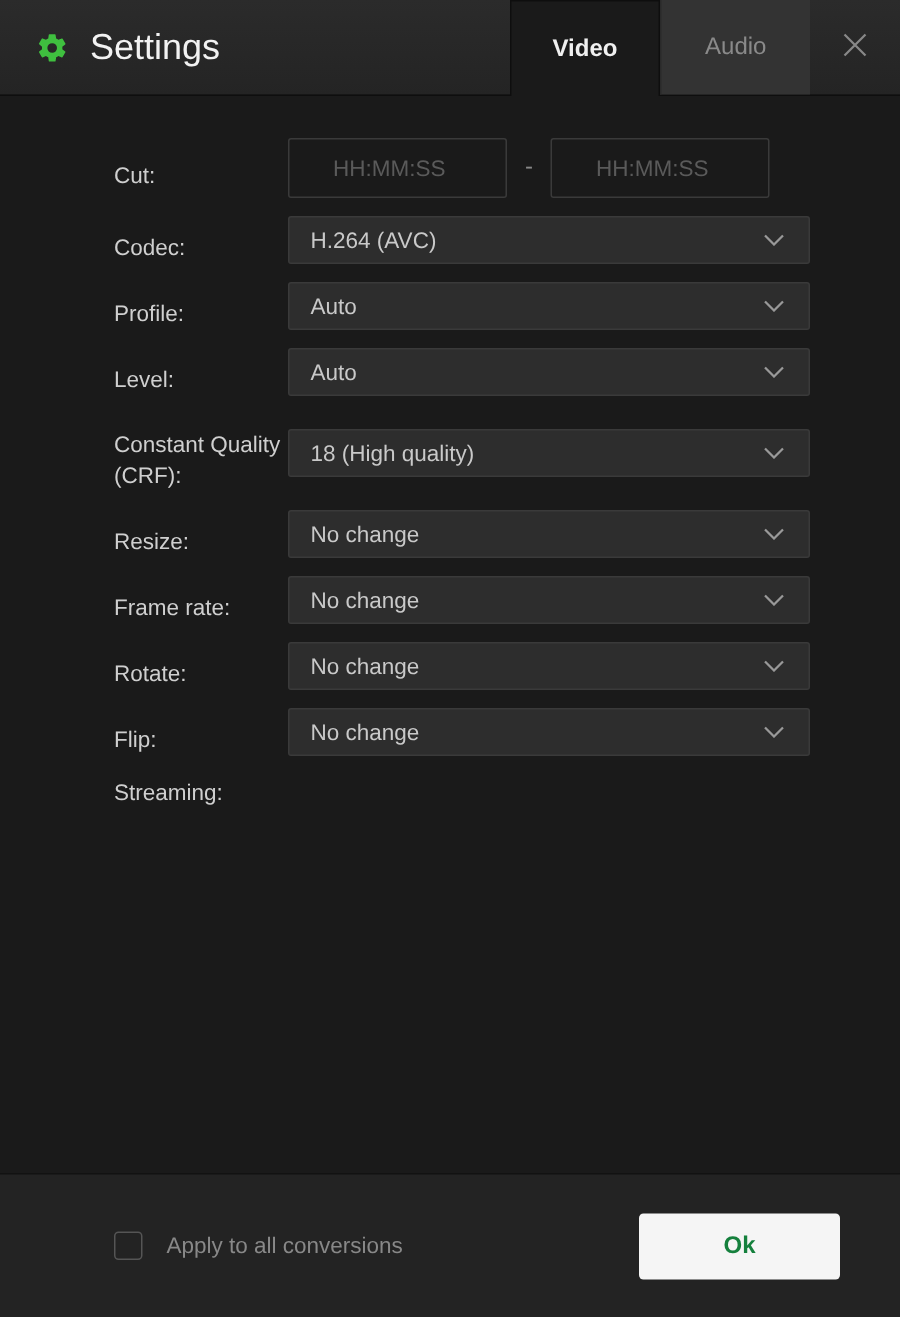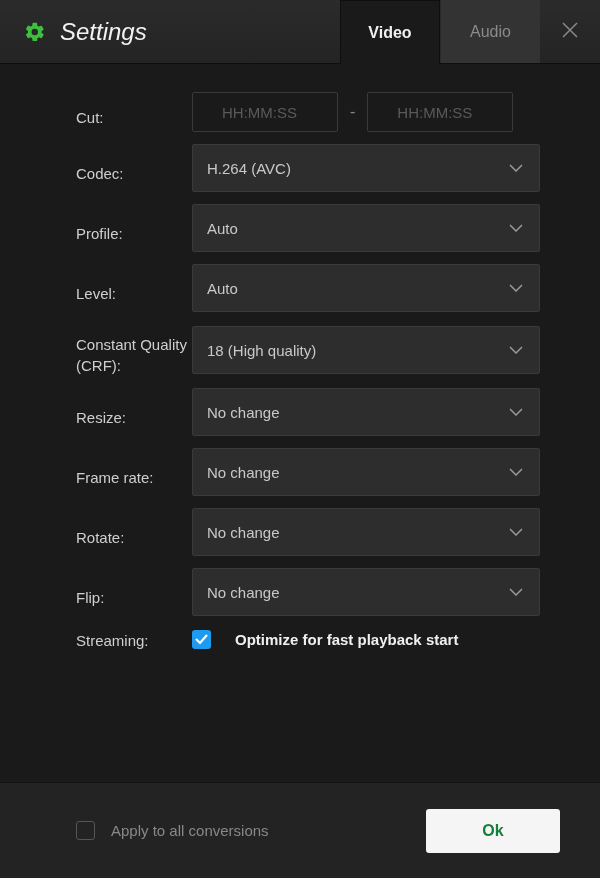--- a/index.html
+++ b/index.html
@@ -27,21 +27,20 @@
     margin-right: 14px;
     display: inline-flex;
     align-items: center;
     justify-content: center;
   }
   .title {
     font-size: 24px;
     font-weight: 400;
     color: #f2f2f2;
     flex: 1;
-    font-style: italic;
   }
   .tabs {
     display: flex;
     height: 100%;
     margin-right: 60px;
     padding-left: 28px;
   }
   .tab {
     width: 100px;
     display: flex;
@@ -102,21 +101,21 @@
     border: 1px solid #3a3a3a;
     color: #cfcfcf;
     font-size: 15px;
     padding: 0 29px;
     border-radius: 2px;
     width: 146px;
   }
   .input-text::placeholder { color: #5a5a5a; }
   .dash { color: #888; }
   .select {
-    height: 48px;
+    height: 32px;
     width: 100%;
     background: #2d2d2d;
     border: 1px solid #3a3a3a;
     border-radius: 2px;
     display: flex;
     align-items: center;
     padding: 0 14px;
     cursor: pointer;
     position: relative;
     font-size: 15px;
@@ -329,30 +328,20 @@
             <svg width="14" height="8" viewBox="0 0 14 8">
               <path d="M1 1 L7 7 L13 1" stroke="#999" stroke-width="1.5" fill="none"></path>
             </svg>
           </span>
       </div>
     </div>
   </div>
 
   <div class="row streaming-row">
     <div class="label">Streaming:</div>
-    <div class="control">
-      <span class="checkbox checked">
-        <span>
-          <svg width="13" height="11" viewBox="0 0 13 11">
-              <path d="M1 5 L5 9 L12 1" stroke="#fff" stroke-width="2.2" fill="none"></path>
-            </svg>
-        </span>
-      </span>
-      <span class="check-label">Optimize for fast playback start</span>
-    </div>
   </div>
 
 </div>
 
 <div class="footer">
   <div class="apply-wrap">
     <span class="checkbox unchecked"></span>
     <span class="apply-label">Apply to all conversions</span>
   </div>
   <button class="ok-btn">Ok</button>

